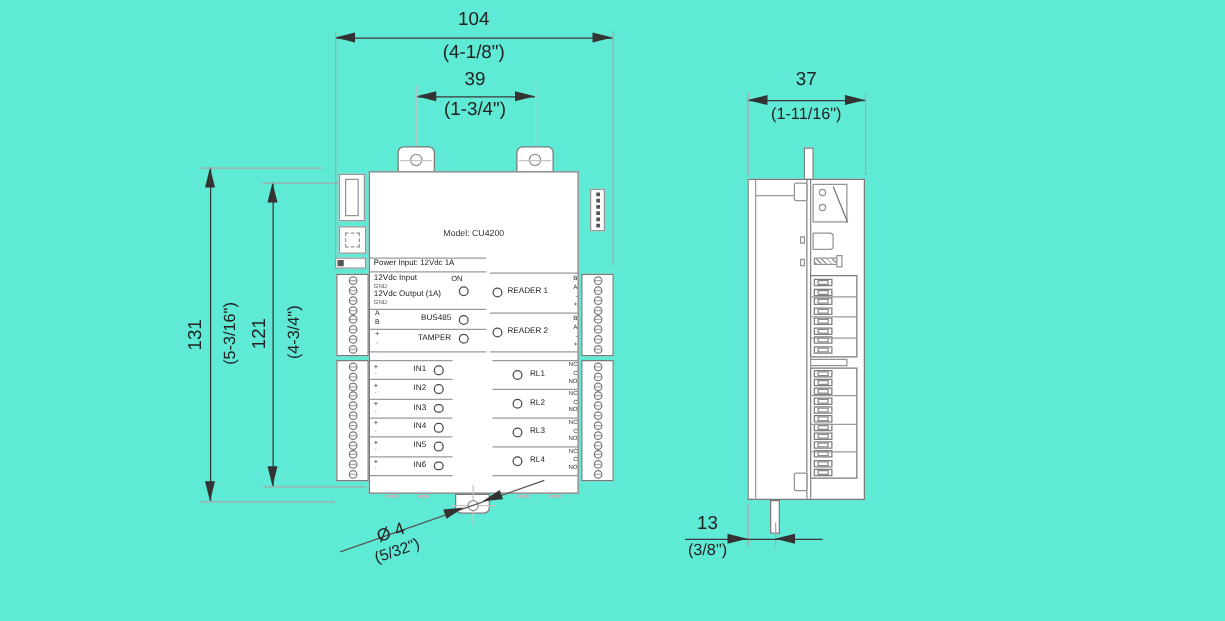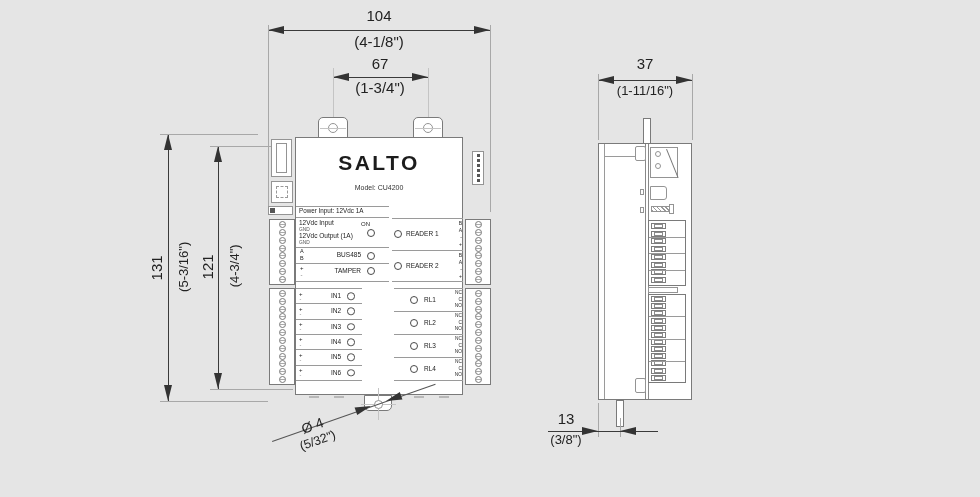--- a/index.html
+++ b/index.html
@@ -1,16 +1,16 @@
 <!DOCTYPE html>
 <html><head>
 <meta charset="utf-8">
 <style>
   html,body{margin:0;padding:0;background:#fff}
-  .canvas{position:relative;width:980px;height:497px;background:#e5e5e5;
+  .canvas{position:relative;width:980px;height:497px;background:#5eead4;
     font-family:"Liberation Sans",sans-serif;overflow:hidden}
   .hl{position:absolute;height:1px;background:#9a9a9a}
   .vl{position:absolute;width:1px;background:#9a9a9a}
   .dim{background:#3a3a3a}
   .ext{background:#a8a8a8}
   .cl{background:#c4c4c4}
   .box{position:absolute;border:1.4px solid #7a7a7a;background:#fff;box-sizing:border-box}
   .thin{border:1px solid #949494}
   .round{border-radius:50%}
   .txt{position:absolute;color:#222;font-size:15px;line-height:1.05;text-align:center;white-space:nowrap}
@@ -46,21 +46,21 @@
 <div class="canvas">
 
   <div class="txt" style="left:329px;top:8px;width:100px">104</div>
   <div class="hl dim" style="left:268px;top:30px;width:222px"></div>
   <div class="ar l" style="left:268px;top:26px"></div>
   <div class="ar r" style="left:474px;top:26px"></div>
   <div class="txt" style="left:329px;top:34px;width:100px">(4-1/8")</div>
   <div class="vl ext" style="left:268px;top:25px;height:187px"></div>
   <div class="vl ext" style="left:490px;top:25px;height:187px"></div>
 
-  <div class="txt" style="left:330px;top:56px;width:100px">67</div>
+  <div class="txt" style="left:330px;top:56px;width:100px">39</div>
   <div class="hl dim" style="left:333px;top:77px;width:95px"></div>
   <div class="ar l" style="left:333px;top:73px"></div>
   <div class="ar r" style="left:412px;top:73px"></div>
   <div class="txt" style="left:330px;top:80px;width:100px">(1-3/4")</div>
 
   <div class="vl dim" style="left:168px;top:134px;height:267px"></div>
   <div class="ar u" style="left:164px;top:134px"></div>
   <div class="ar d" style="left:164px;top:385px"></div>
   <div class="txt rot" style="left:122px;top:260px;width:70px">131</div>
   <div class="txt rot s13" style="left:149px;top:260px;width:70px">(5-3/16")</div>
@@ -144,21 +144,20 @@
       <div class="screw"></div>
       <div class="screw"></div>
       <div class="screw"></div>
       <div class="screw"></div>
       <div class="screw"></div>
       <div class="screw"></div>
       <div class="screw"></div>
       <div class="screw"></div>
     </div>
 
-  <div class="brand" style="left:295px;top:151px;width:168px">SALTO</div>
   <div class="model" style="left:295px;top:184px;width:168px">Model: CU4200</div>
 
   <div class="hl" style="left:296px;top:205.5px;width:93px"></div>
   <div class="hl" style="left:296px;top:217px;width:93px"></div>
   <div class="hl" style="left:296px;top:247px;width:93px"></div>
   <div class="hl" style="left:296px;top:263px;width:93px"></div>
   <div class="hl" style="left:296px;top:280.5px;width:93px"></div>
 
   <div class="plabel" style="left:299px;top:208px;font-size:6.3px">Power Input: 12Vdc 1A</div>
   <div class="plabel" style="left:299px;top:220px">12Vdc Input</div>

